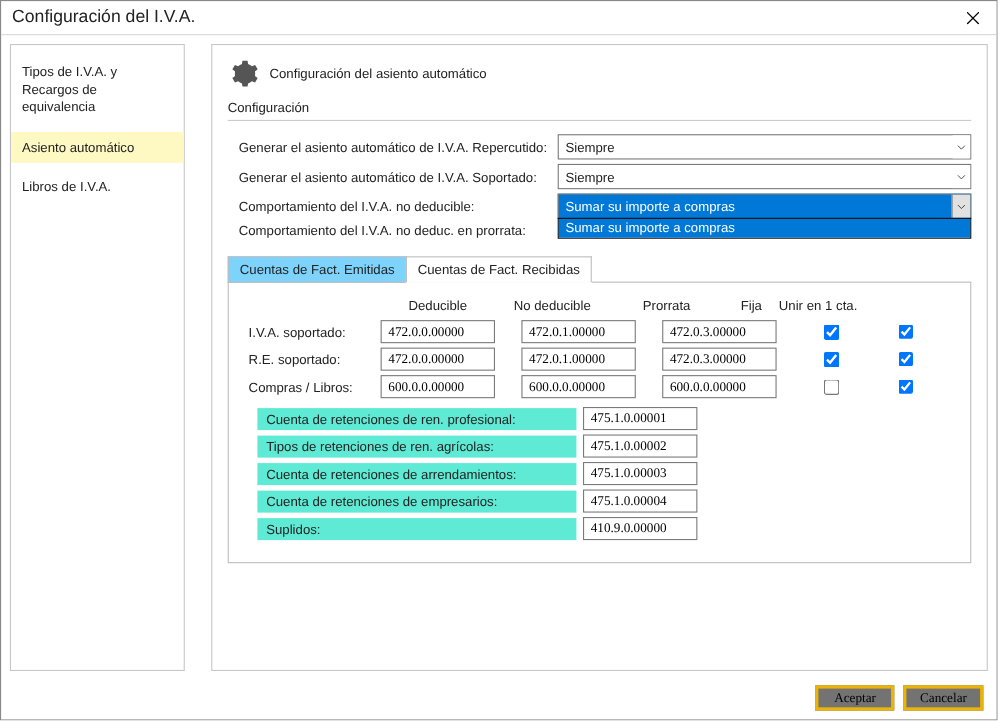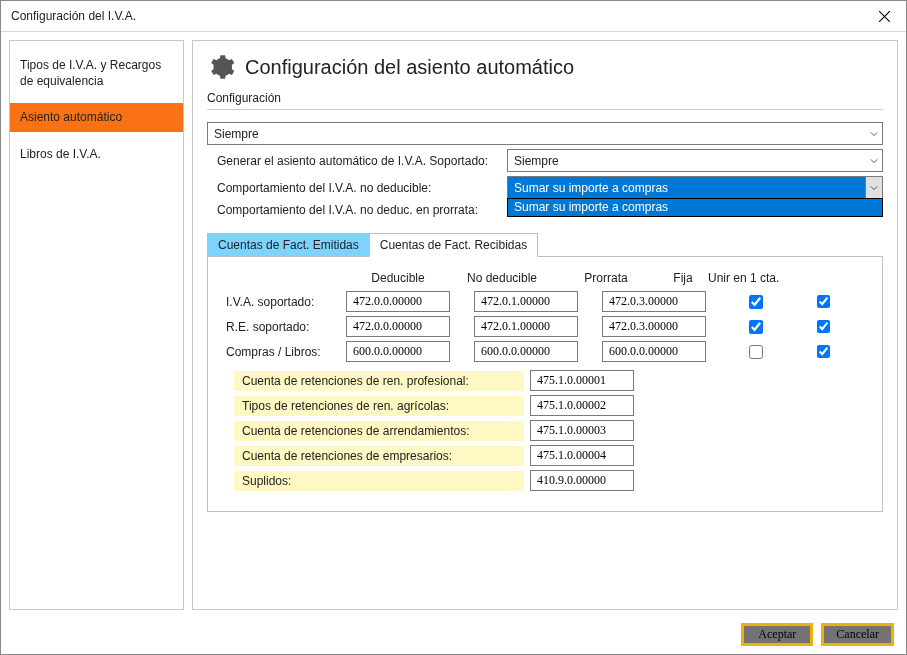--- a/index.html
+++ b/index.html
@@ -1,29 +1,29 @@
 <!DOCTYPE html>
 <html><head>
 <meta charset="utf-8">
 <style>
   html,body{margin:0;padding:0;font-family:"Segoe UI",Tahoma,sans-serif;font-size:12px;color:#222;background:#fff}
   .window{width:907px;height:655px;border:1px solid #888;position:relative;box-sizing:border-box;display:flex;flex-direction:column;background:#fff}
   .titlebar{height:30px;display:flex;align-items:center;padding-left:10px;border-bottom:1px solid #d9d9d9}
-  .titlebar-title{flex:1;font-size:12px}
+  .titlebar-title{flex:1;font-size:16px}
   .titlebar-close{width:44px;height:30px;display:flex;align-items:center;justify-content:center;cursor:pointer}
   .titlebar-close svg{width:11px;height:11px}
-  .body{flex:1;display:flex;padding:8px 8px 4px 8px;gap:8px;box-sizing:border-box;min-height:0}
+  .body{flex:1;display:flex;padding:8px 8px 4px 8px;gap:24px;box-sizing:border-box;min-height:0}
   .sidebar{width:220px;border:1px solid #c7c7c7;box-sizing:border-box;padding:10px 0;background:#fff}
   .sidebar-item{padding:6px 10px;cursor:pointer;line-height:1.35}
-  .sidebar-item.selected{background:#f97316}
+  .sidebar-item.selected{background:#fef9c3}
   .sidebar-sep{height:8px}
   .main{flex:1;border:1px solid #c7c7c7;box-sizing:border-box;padding:12px 14px 14px 14px;background:#fff;display:flex;flex-direction:column;min-height:0;position:relative}
   .section-header{display:flex;align-items:center;gap:10px;margin-bottom:10px}
   .section-header .gear{width:28px;height:28px;display:flex;align-items:center;justify-content:center}
-  .section-header .title{font-size:20px}
+  .section-header .title{font-size:12px}
   .group-label{font-size:12px;font-weight:400;padding-bottom:4px;border-bottom:1px solid #ccc;margin-bottom:12px}
   .form-row{display:flex;align-items:center;margin-bottom:4px}
   .form-row .label{width:290px;padding-left:10px}
   .dropdown{flex:1;height:21px;border:1px solid #7a7a7a;display:flex;align-items:center;background:#fff;position:relative}
   .dropdown span.val{flex:1;padding:0 6px}
   .dropdown .dd-btn{width:16px;height:100%;display:flex;align-items:center;justify-content:center;border-left:0;background:#fff}
   .dd-btn svg{width:8px;height:8px}
   .dropdown.open-blue{background:#0078d7}
   .dropdown.open-blue span.val{color:#fff}
   .dropdown.open-blue .dd-btn{background:#e1e1e1;border-left:1px solid #7a7a7a}
@@ -40,21 +40,21 @@
   .rowlabel{width:120px;padding-left:2px}
   .cell-in{width:90px;height:19px;border:1px solid #7a7a7a;padding:0 6px;font:12px "Segoe UI";margin-right:24px;box-sizing:content-box}
   .cellhead{width:104px;text-align:center}
   .cellhead2{width:50px;text-align:center}
   .cellhead3{width:86px;}
   .grid-row{display:flex;align-items:center;margin-bottom:4px}
   .chk{width:50px;display:flex;justify-content:center}
   .chk input{width:14px;height:14px}
   .unir{width:86px;display:flex;justify-content:center}
   .ret-row{display:flex;align-items:center;margin-bottom:4px}
-  .ret-label{width:290px;background:#fef9c3;padding:3px 8px;margin-right:6px;box-sizing:border-box;margin-left:10px}
+  .ret-label{width:290px;background:#5eead4;padding:3px 8px;margin-right:6px;box-sizing:border-box;margin-left:10px}
   .ret-in{width:90px;height:19px;border:1px solid #7a7a7a;padding:0 6px;font:12px "Segoe UI";box-sizing:content-box}
   .spacer-flex{flex:1}
   .footer{height:40px;display:flex;align-items:center;justify-content:flex-end;gap:8px;padding-right:12px;border-top:0}
   .btn{min-width:72px;height:23px;border:3px solid #eab308;background:#737373;font:12px "Segoe UI";cursor:pointer;padding:0 12px}
 </style>
 </head>
 <body>
 
 <div class="window">
   <div class="titlebar">
@@ -82,20 +82,21 @@
           <svg viewBox="0 0 24 24" width="28" height="28">
               <path fill="#555" d="M12 8a4 4 0 100 8 4 4 0 000-8zm9.4 4c0-.6-.05-1.18-.15-1.74l2.1-1.64-2-3.46-2.48.99a8.06 8.06 0 00-3-1.74L15.5 2h-4l-.37 2.41a8.06 8.06 0 00-3 1.74l-2.48-.99-2 3.46 2.1 1.64c-.1.56-.15 1.14-.15 1.74s.05 1.18.15 1.74l-2.1 1.64 2 3.46 2.48-.99a8.06 8.06 0 003 1.74L11.5 22h4l.37-2.41a8.06 8.06 0 003-1.74l2.48.99 2-3.46-2.1-1.64c.1-.56.15-1.14.15-1.74z"></path>
             </svg>
         </div>
         <div class="title">Configuración del asiento automático</div>
       </div>
 
       <div class="group-label">Configuración</div>
 
       <div class="form-row">
+        <div class="label">Generar el asiento automático de I.V.A. Repercutido:</div>
         <div class="dropdown">
           <span class="val">Siempre</span>
           <div class="dd-btn">
               <svg viewBox="0 0 10 10">
                 <path d="M1 3 L5 7 L9 3" stroke="#333" fill="none" stroke-width="1"></path>
               </svg>
             </div>
         </div>
       </div>
 

